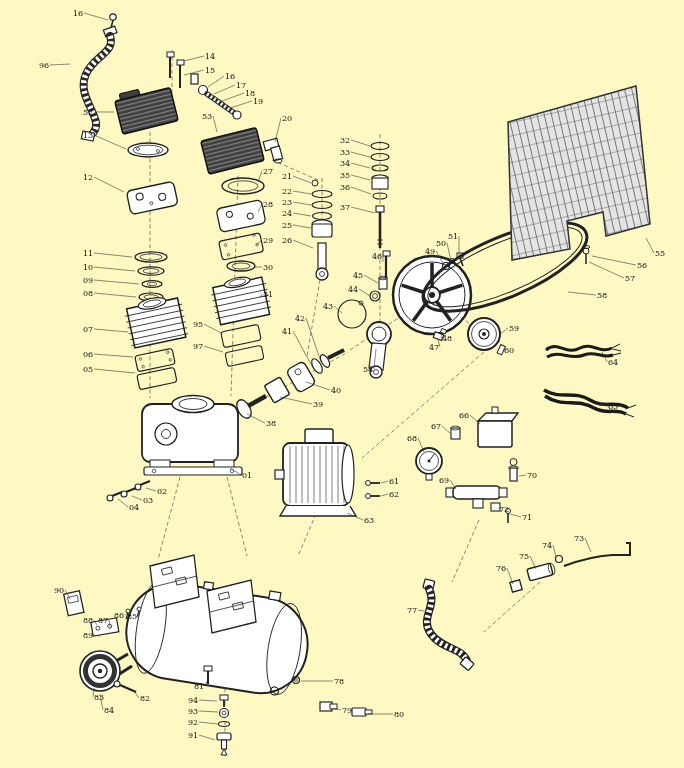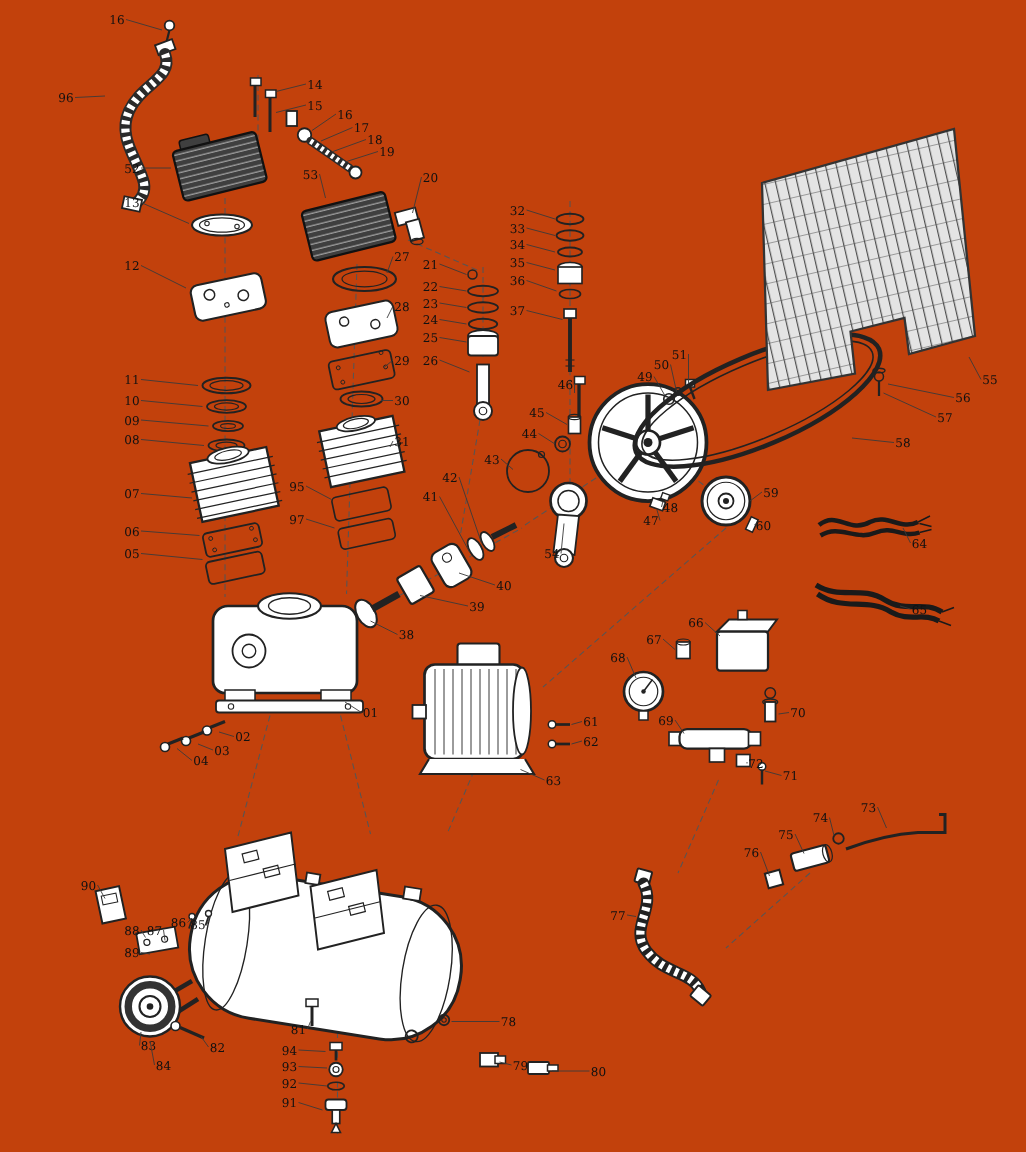--- a/index.html
+++ b/index.html
@@ -1,16 +1,16 @@
 <!DOCTYPE html>
 <html><head>
 <meta charset="utf-8">
 <style>
   html,body{margin:0;padding:0;background:#fff;}
-  #page{width:684px;height:768px;position:relative;background:#c2410c;overflow:hidden;
+  #page{width:684px;height:768px;position:relative;background:#fef9c3;overflow:hidden;
         font-family:"DejaVu Serif", serif;}
   svg{display:block;}
   .plabel{font:8px "DejaVu Serif", serif; fill:#111; text-anchor:middle;}
   .leader{stroke:#3a3a3a; stroke-width:0.6;}
   .dash{stroke:#555; stroke-width:0.7; stroke-dasharray:4 2.6; fill:none;}
   .ln{stroke:#222; fill:none;}
   .wfill{fill:#fff; stroke:#222;}
 </style>
 </head>
 <body>

